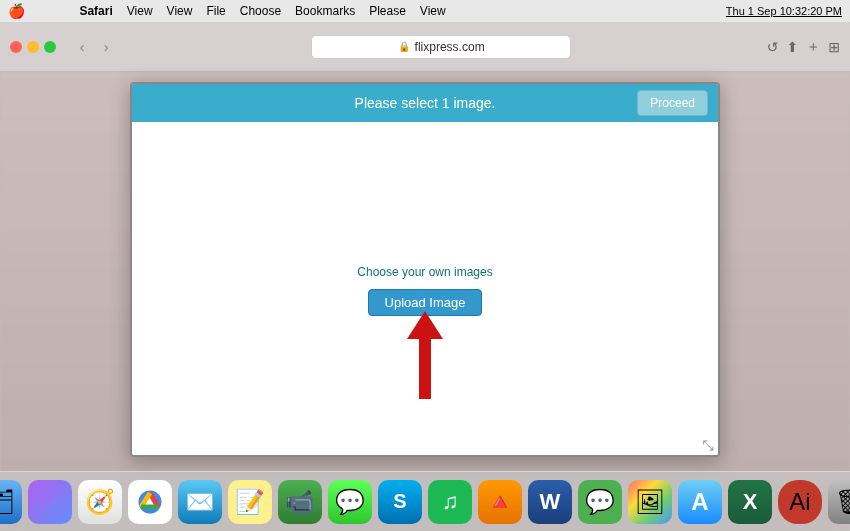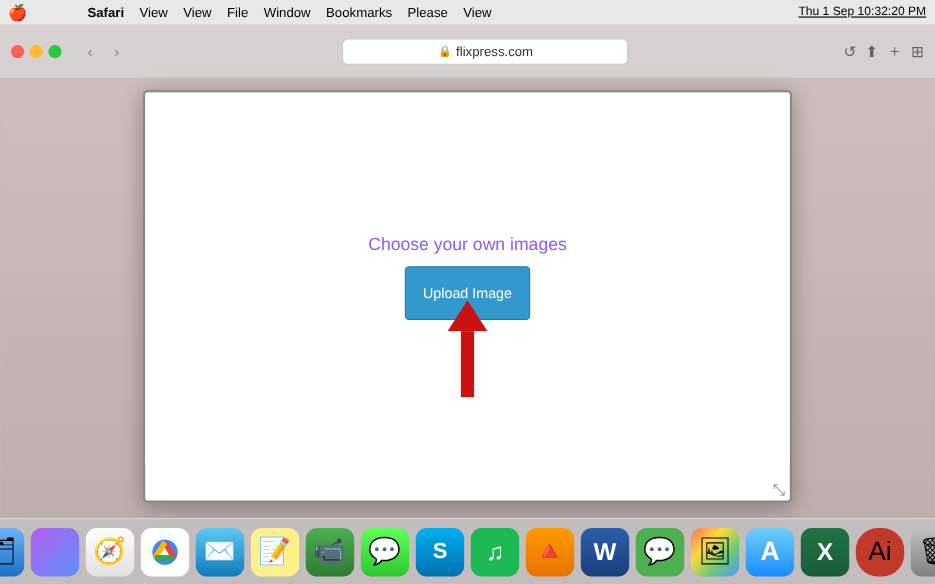--- a/index.html
+++ b/index.html
@@ -205,26 +205,26 @@
       background: #fff;
       display: flex;
       flex-direction: column;
       align-items: center;
       justify-content: center;
       gap: 10px;
       position: relative;
     }
 
     .choose-text {
-      font-size: 16px;
-      color: #8b5cf6;
+      font-size: 12px;
+      color: #0f766e;
     }
 
     .upload-btn {
-      padding: 16px 16px;
+      padding: 5px 16px;
       background: #3399cc;
       border: 1px solid #2277aa;
       border-radius: 4px;
       color: #fff;
       font-size: 13px;
       cursor: pointer;
     }
 
     
     .red-arrow {
@@ -311,21 +311,21 @@
   </style>
 </head>
 <body>
 
 <div class="menu-bar">
   <span class="menu-bar-apple">🍎</span>
   <span class="menu-bar-item bold">Safari</span>
   <span class="menu-bar-item">View</span>
   <span class="menu-bar-item">View</span>
   <span class="menu-bar-item">File</span>
-  <span class="menu-bar-item">Window</span>
+  <span class="menu-bar-item">Choose</span>
   <span class="menu-bar-item">Bookmarks</span>
   <span class="menu-bar-item">Please</span>
   <span class="menu-bar-item">View</span>
   <div class="menu-bar-right">
     <span>Thu 1 Sep  10:32:20 PM</span>
   </div>
 </div>
 
 <div class="browser-window">
 
@@ -354,20 +354,24 @@
       <span>＋</span>
       <span>⊞</span>
     </div>
   </div>
 
   <div class="browser-content">
     <div class="bg-content"></div>
 
     <div class="modal-container">
 
+      <div class="modal-header">
+        <span class="modal-header-text">Please select 1 image.</span>
+        <button class="proceed-btn">Proceed</button>
+      </div>
 
       <div class="modal-body">
         <span class="choose-text">Choose your own images</span>
         <button class="upload-btn">Upload Image</button>
 
         <div class="red-arrow">
           <div class="arrow-head"></div>
           <div class="arrow-shaft"></div>
         </div>
       </div>

